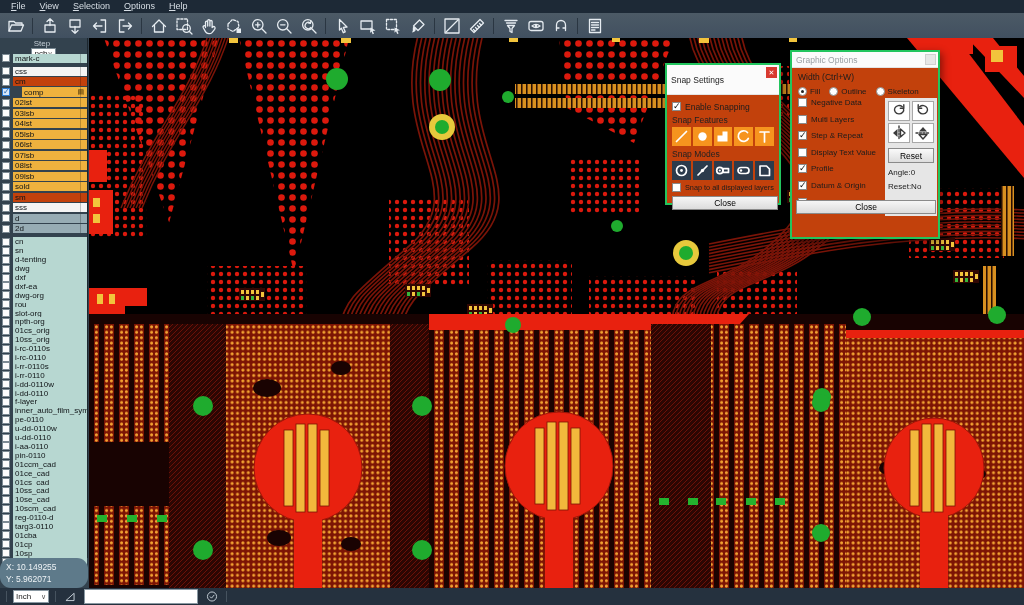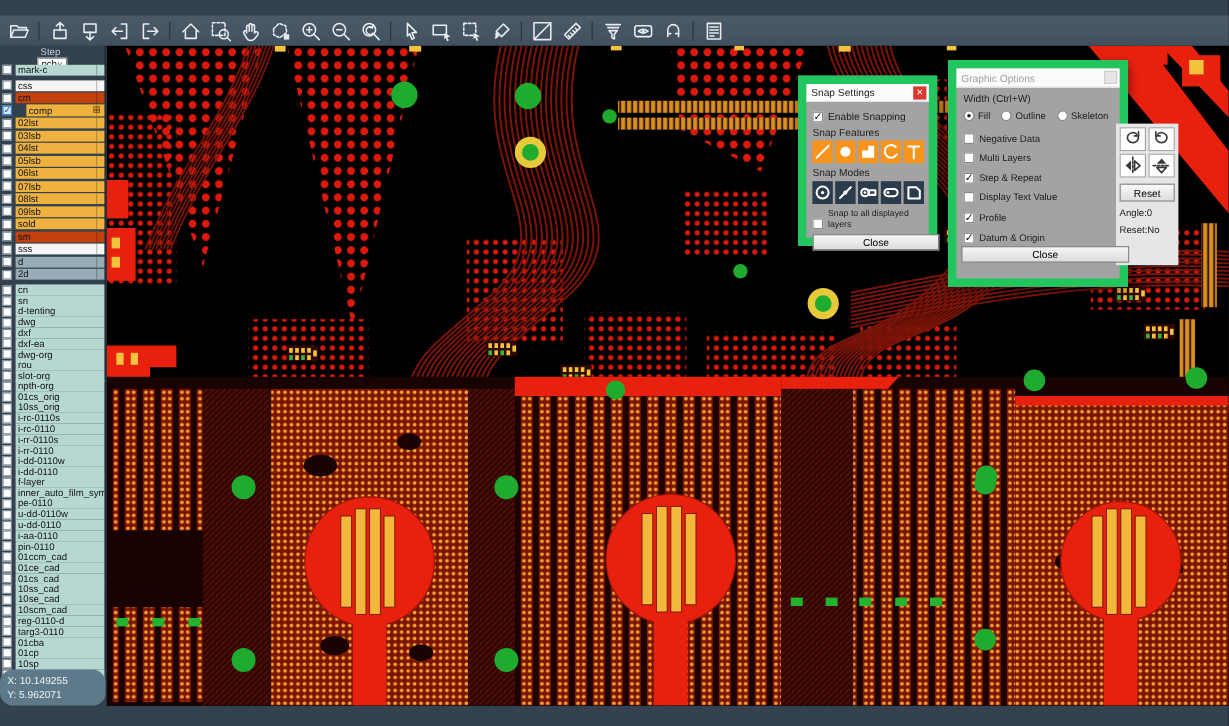--- a/index.html
+++ b/index.html
@@ -61,34 +61,34 @@
   #unit-select{width:36px;height:13px;background:#fff;border:1px solid #8a99a3;font-size:8px;
     color:#222;display:flex;align-items:center;justify-content:space-between;padding:0 2px;}
   .bicon{width:16px;height:14px;display:flex;align-items:center;justify-content:center;background:transparent;border:0;padding:0;}
   .bicon svg{stroke:#c3cdd5;fill:none;stroke-width:1.2;}
   #command-input{width:114px;height:15px;background:#fff;border:1px solid #8a99a3;font-size:9px;padding:0 3px;}
 
   
   #canvas-wrap{position:absolute;left:89px;top:38px;width:935px;height:550px;background:#000;z-index:1;}
 
   
-  .dialog{position:absolute;background:#a3a3a3;border:7px solid #22c55e;z-index:10;
+  .dialog{position:absolute;background:#c2410c;border:2px solid #22c55e;z-index:10;
     box-shadow:2px 3px 8px rgba(0,0,0,.45);font-size:8.5px;color:#1c1c1c;}
-  .dtitle{height:15px;display:flex;align-items:center;padding:0 4px;position:relative;
+  .dtitle{height:30px;display:flex;align-items:center;padding:0 4px;position:relative;
     background:#fbfbfb;border-bottom:1px solid #e4e4e4;}
   .dtitle .t{font-size:8.5px;}
   .dclose{position:absolute;right:2px;top:2px;width:11px;height:11px;border:0;font-size:7px;
     line-height:10px;text-align:center;padding:0;}
   .dclose.red{background:#d83a30;color:#fff;}
   .dclose.pale{background:#e6e6e6;color:#aaa;border:1px solid #d0d0d0;}
 
   
   #dlg-snap{left:665px;top:63px;width:116px;height:142px;}
   #dlg-snap .body{padding:4px 5px 0 5px;}
-  .ckrow{display:flex;align-items:flex-end;gap:4px;margin:3px 0;}
+  .ckrow{display:flex;align-items:flex-start;gap:4px;margin:3px 0;}
   .ck{width:9px;height:9px;border:1px solid #8a8a8a;background:#fff;flex:none;position:relative;}
   .ck.on::after{content:'✓';position:absolute;left:0;top:-2px;font-size:9px;color:#111;}
   .slabel{margin:3px 0 2px 0;color:#222;}
   .snaprow{display:flex;gap:2px;margin:2px 0 3px 0;}
   .snapbtn{width:19px;height:19px;border:0;padding:0;display:flex;align-items:center;justify-content:center;}
   .snapbtn.orange{background:#f6941e;}
   .snapbtn.navy{background:#2c3b4c;}
   .snapbtn svg{stroke:#fff;fill:none;stroke-width:1.7;stroke-linecap:round;stroke-linejoin:round;}
   .tiny{font-size:7.3px;}
   .dbtn{display:block;width:106px;height:14px;margin:4px auto 0 auto;background:linear-gradient(#f6f6f6,#dcdcdc);
@@ -99,34 +99,41 @@
   #dlg-graphic .dtitle{height:16px;}
   #dlg-graphic .dtitle .t{color:#9aa0a4;}
   #dlg-graphic .body{padding:4px 6px 0 6px;position:relative;height:150px;}
   .radiorow{display:flex;gap:3px;margin-top:5px;}
   .radio{width:9px;height:9px;border:1px solid #8a8a8a;border-radius:50%;background:#fff;flex:none;position:relative;}
   .radio.on::after{content:'';position:absolute;left:2px;top:2px;width:3px;height:3px;border-radius:50%;background:#222;}
   .rlabel{font-size:8px;margin-right:6px;}
   #gchecks{position:absolute;left:6px;top:30px;width:86px;}
   #gchecks .ckrow{margin:0;height:16.6px;}
   #gchecks .ckrow span{font-size:8px;white-space:nowrap;}
-  #gpanel{position:absolute;left:93px;top:30px;width:52px;height:118px;background:#e6e6e6;padding:3px;margin-left:40px;}
+  #gpanel{position:absolute;left:93px;top:30px;width:52px;height:118px;background:#e6e6e6;padding:3px;}
   #gpanel .grid{display:grid;grid-template-columns:22px 22px;grid-template-rows:20px 20px;gap:2px;}
   .xbtn{background:#fff;border:1px solid #a8a8a8;display:flex;align-items:center;justify-content:center;padding:0;}
   .xbtn svg{stroke:#3a3a3a;fill:none;stroke-width:1.4;stroke-linecap:round;stroke-linejoin:round;}
   #reset-btn{width:46px;height:15px;margin-top:5px;background:linear-gradient(#fafafa,#ddd);
     border:1px solid #8a8a8a;font-size:8.5px;padding:0;}
   .ptext{font-size:8px;margin-top:5px;color:#222;}
   #gclose{position:absolute;left:4px;bottom:4px;width:140px;}
 </style>
 </head>
 <body>
 
 <div id="app">
 
+  <div id="menubar">
+      <span class="menu-item">File</span>
+      <span class="menu-item">View</span>
+      <span class="menu-item">Selection</span>
+      <span class="menu-item">Options</span>
+      <span class="menu-item">Help</span>
+    </div>
 
   <div id="toolbar">
       <button class="tbtn">
      <svg width="18" height="18" viewBox="0 0 18 18">
           <path d="M2 14 V4.5 H7 L8.5 6 H15 V8"></path>
           <path d="M2 14 L4.5 8 H16.5 L14 14 Z"></path>
         </svg>
       </button>
       <span class="tsep"></span>
       <button class="tbtn">
@@ -941,13 +948,34 @@
             </button>
           </div>
         <button id="reset-btn">Reset</button>
         <div class="ptext">Angle:0</div>
         <div class="ptext">Reset:No</div>
       </div>
       <button class="dbtn" id="gclose">Close</button>
     </div>
   </div>
 
+  <div id="bottombar">
+    <span class="bsep"></span>
+    <div id="unit-select">
+      <span>Inch</span>
+      <span class="chev">∨</span>
+    </div>
+    <span class="bsep"></span>
+    <button class="bicon">
+      <svg width="14" height="13" viewBox="0 0 16 16">
+          <path d="M3 13 H13 L13 4 Z"></path>
+        </svg>
+    </button>
+    <input id="command-input" value="" style="">
+    <button class="bicon">
+      <svg width="14" height="13" viewBox="0 0 16 16">
+          <circle cx="8" cy="8" r="5.6"></circle>
+          <path d="M5.4 8 l2 2 3.4 -4"></path>
+        </svg>
+    </button>
+    <span class="bsep"></span>
+  </div>
 </div>
 
 </body></html>

